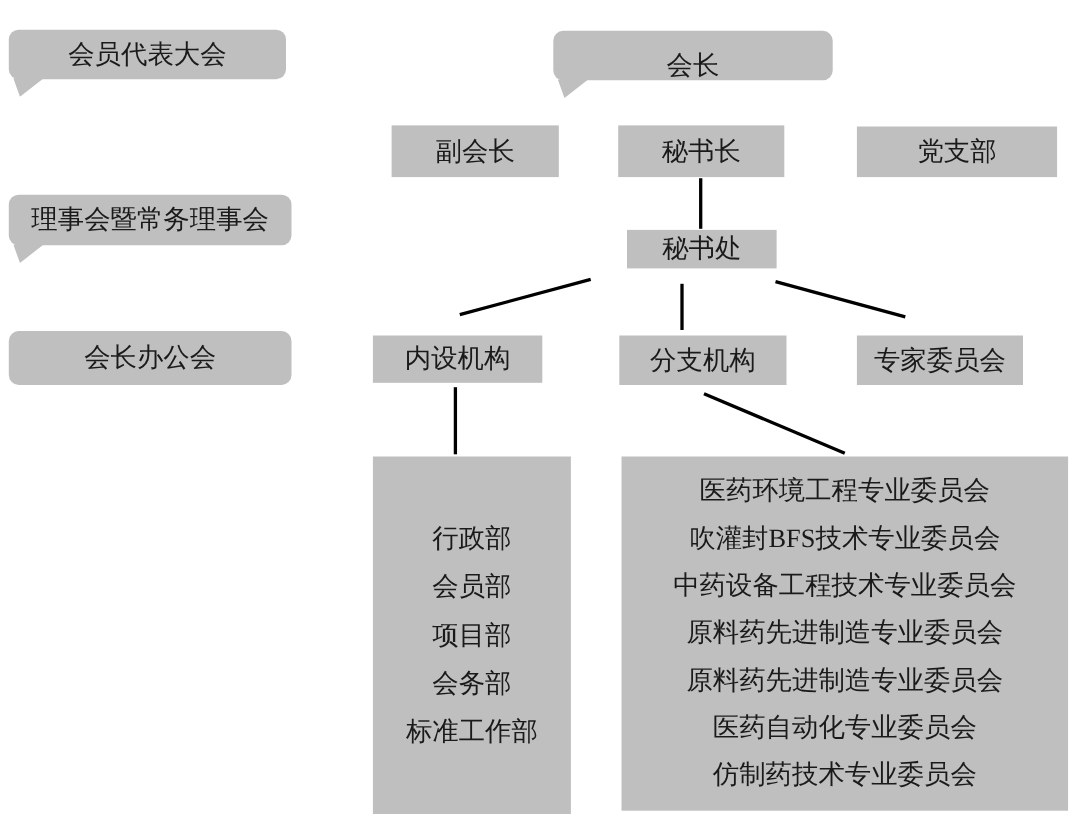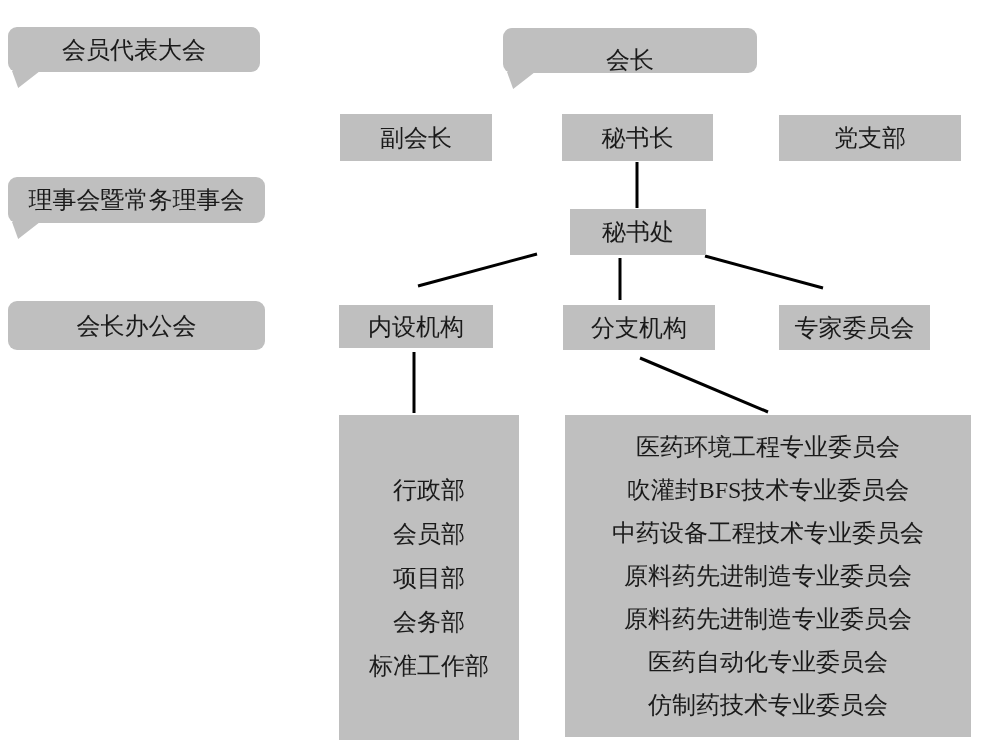--- a/index.html
+++ b/index.html
@@ -74,33 +74,33 @@
 
   <div class="shape bubble" style="left:8px; top:177px; width:257px; height:46px;">
     <span>理事会暨常务理事会</span>
     <div class="tail"></div>
   </div>
 
   <div class="shape bubble" style="left:8px; top:301px; width:257px; height:49px;">
     <span>会长办公会</span>
   </div>
 
-  <div class="shape" style="left:340px; top:114px; width:152px; height:47px;text-align:center;">
+  <div class="shape" style="left:356px; top:114px; width:152px; height:47px;text-align:center;">
     <span>副会长</span>
   </div>
 
   <div class="shape" style="left:562px; top:114px; width:151px; height:47px;">
     <span>秘书长</span>
   </div>
 
   <div class="shape" style="left:779px; top:115px; width:182px; height:46px;">
     <span>党支部</span>
   </div>
 
-  <div class="shape" style="left:570px; top:209px; width:136px; height:46px;">
+  <div class="shape" style="left:570px; top:209px; width:136px; height:35px;">
     <span>秘书处</span>
   </div>
 
   <div class="shape" style="left:339px; top:305px; width:154px; height:43px;">
     <span>内设机构</span>
   </div>
 
   <div class="shape" style="left:563px; top:305px; width:152px; height:45px;">
     <span>分支机构</span>
   </div>

